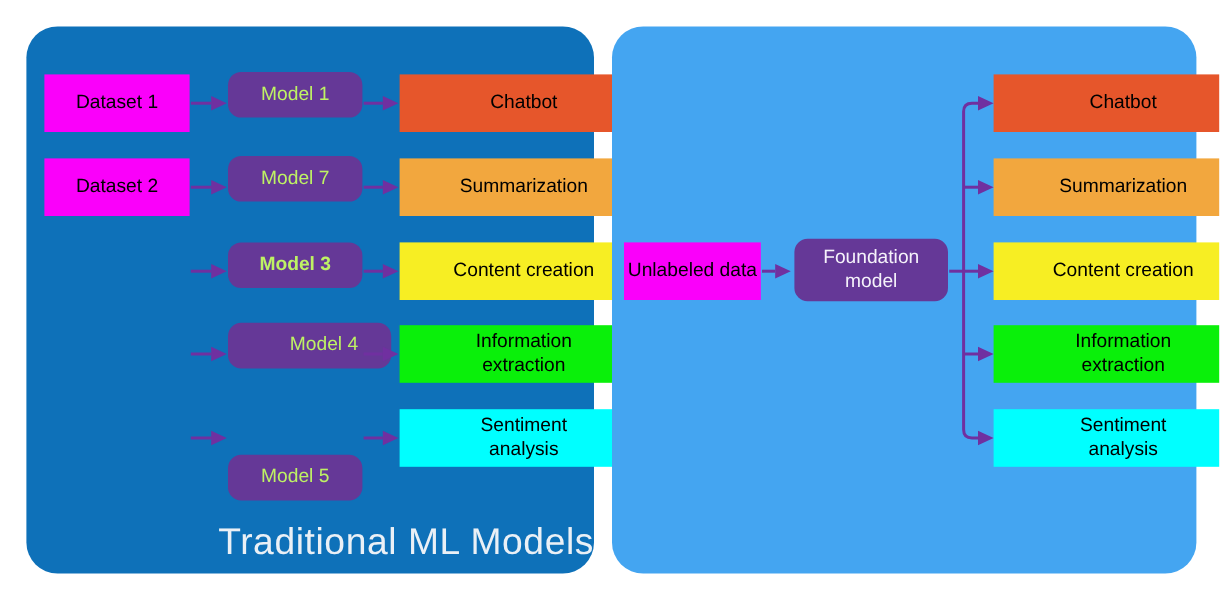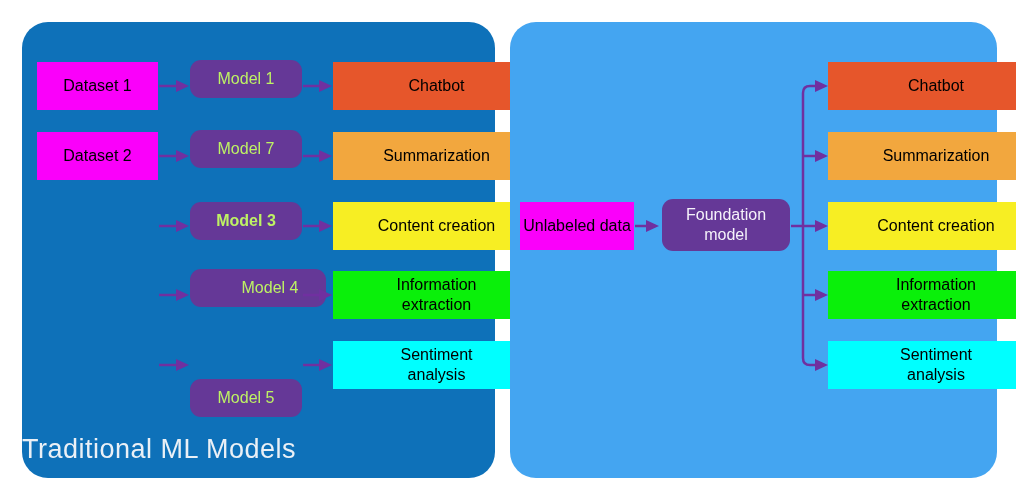--- a/index.html
+++ b/index.html
@@ -84,22 +84,22 @@
     border-radius: 11px;
     background: var(--model-box-bg, #653897);
     color: #f5f2fa;
   }
   #right-panel .app-box { left: 318px; width: 160px; }
 
   .panel-title {
     position: absolute;
     left: 0; right: 0;
     top: 412px;
-    text-align: left;
-    font-size: 27px;
+    text-align: right;
+    font-size: 31px;
     letter-spacing: 0.5px;
     color: var(--title-text, #EAF0F6);
   }
   #arrow-layer {
     position: absolute;
     left: 0; top: 0;
     width: 1021px;
     height: 501px;
     pointer-events: none;
   }

